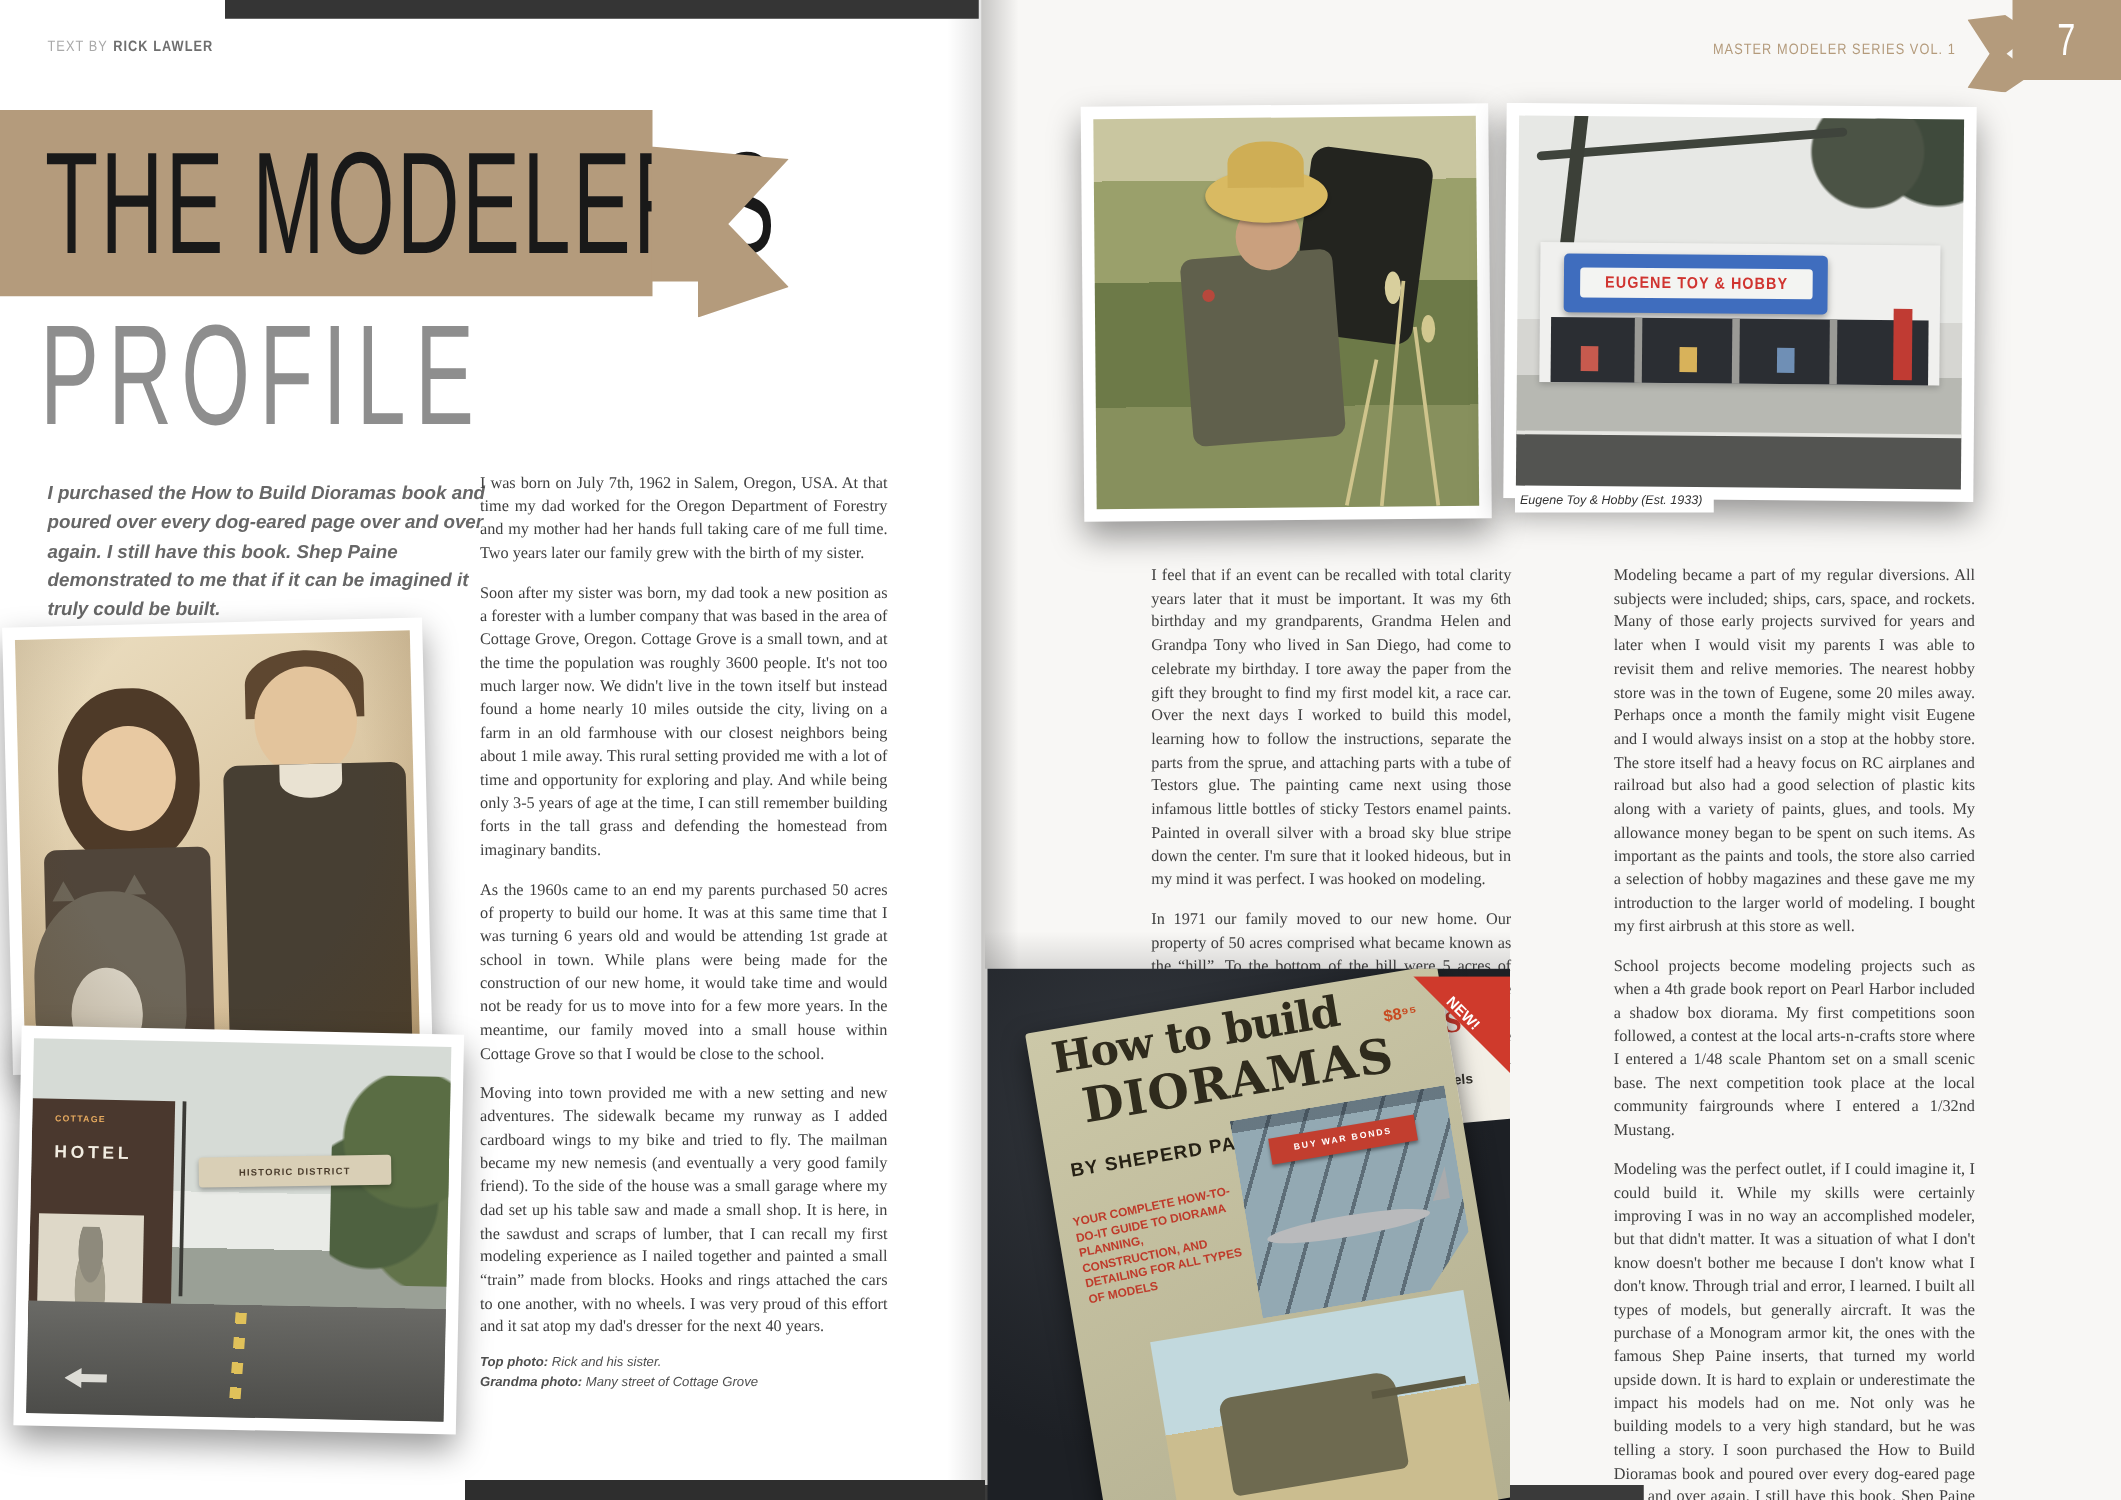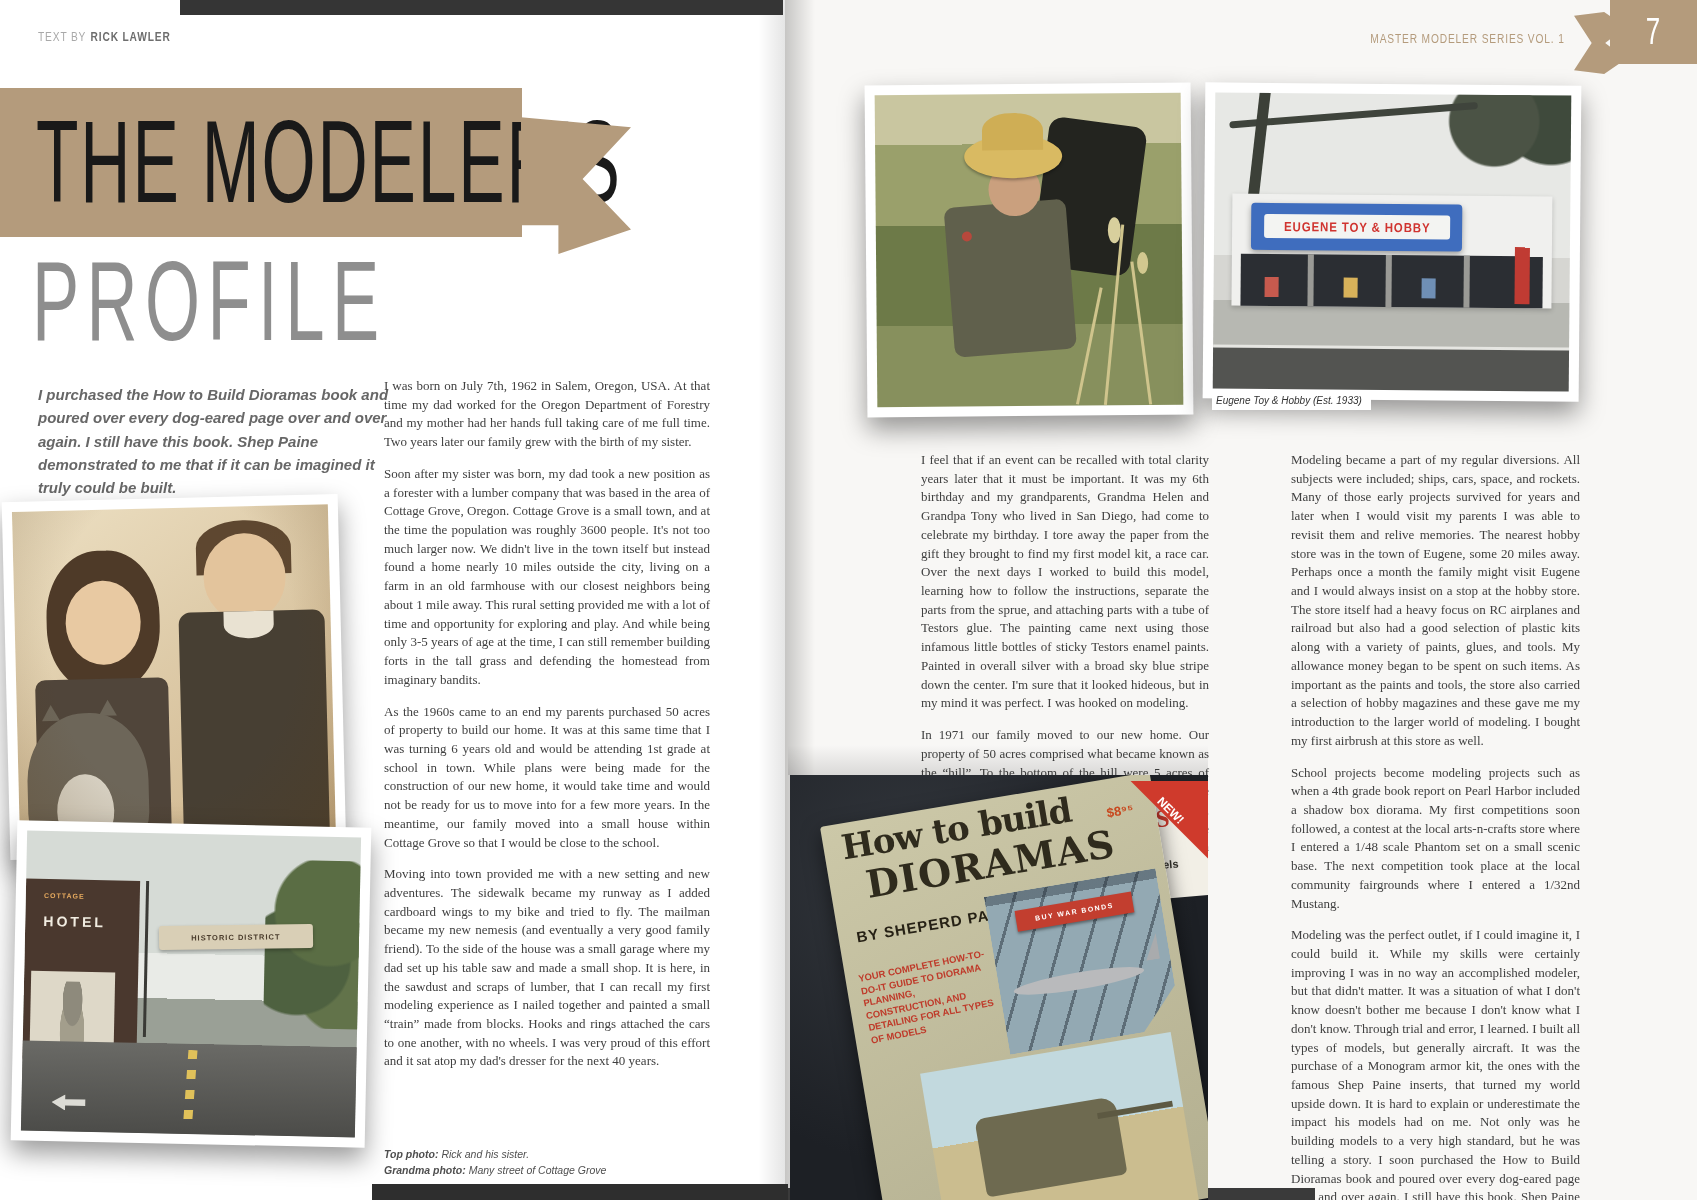--- a/index.html
+++ b/index.html
@@ -44,21 +44,21 @@
     transform:scaleX(0.62); transform-origin:left center; }
 
   
   .intro { position:absolute; left:38px; top:383px; width:352px; font-size:15px; font-weight:bold;
     font-style:italic; color:#676767; line-height:1.55; }
   .col { position:absolute; font-size:13px; line-height:1.44; text-align:justify; color:#404040;font-family:Liberation Serif, serif; }
   .col p { margin:0 0 13px 0; }
   .col1 { left:384px; top:377px; width:326px; }
   .col2 { left:921px; top:451px; width:288px; }
   .col3 { left:1291px; top:451px; width:289px; }
-  .caption-left { position:absolute; left:384px; top:1146px; font-size:10.5px; font-style:italic;
+  .caption-left { position:absolute; left:384px; top:1082px; font-size:10.5px; font-style:italic;
     color:#4f4f4f; line-height:1.55; }
   .caption-left b { font-weight:bold; margin-right:3px; }
 
   
   .photo { position:absolute; background:#ffffff; padding:10px; box-shadow:0 12px 26px rgba(0,0,0,0.40); }
   .photo-inner { position:relative; overflow:hidden; width:100%; height:100%; }
 
   .ph-children { left:6px; top:498px; width:336px; height:358px; transform:rotate(-1.4deg); z-index:2; }
   .children-scene { background:linear-gradient(145deg,#ecdfc2,#cdb38a); }
   .girl-hair { position:absolute; left:10%; top:12%; width:36%; height:42%; background:#4e3a28; border-radius:46%; }

